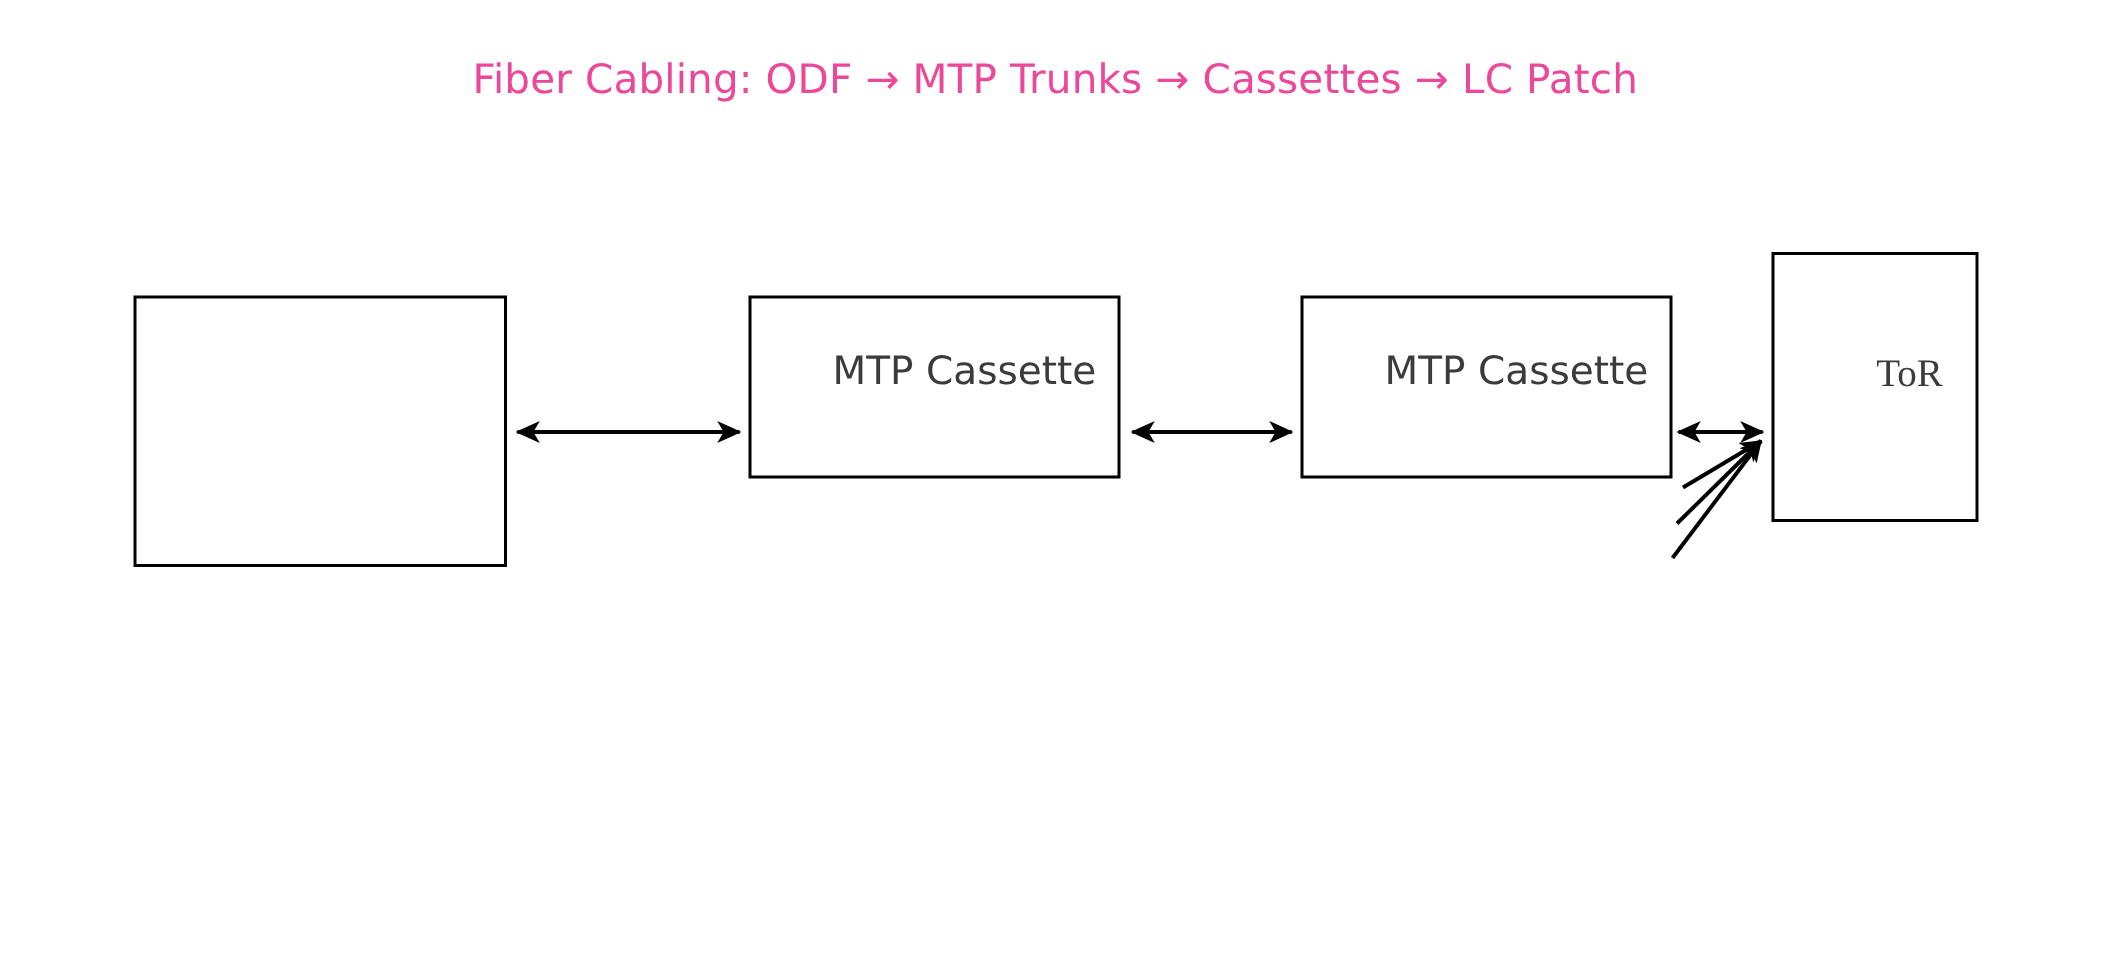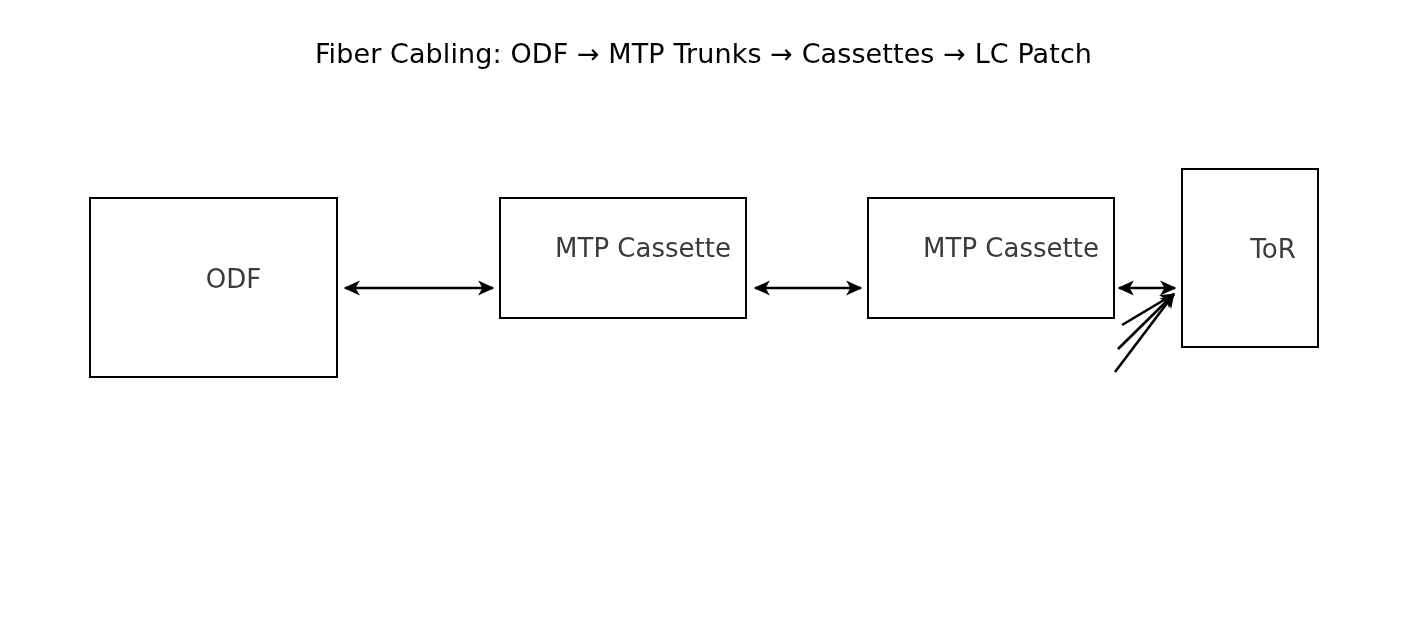--- a/index.html
+++ b/index.html
@@ -26,21 +26,21 @@
     display: block;
   }
   .diagram-title {
     position: absolute;
     left: 0;
     top: 38px;
     width: 1407px;
     text-align: center;
     font-size: 27px;
     font-weight: 400;
-    color: #000000;
+    color: #ec4899;
     letter-spacing: 0.1px;
     white-space: nowrap;
   }
   .node-box {
     position: absolute;
     box-sizing: border-box;
     border: 2.6px solid #000000;
     background: #ffffff;
   }
   .node-label {
@@ -57,21 +57,21 @@
   #node-odf      { left: 89px;   top: 197px; width: 249px; height: 181px; }
   #label-odf     { left: 89px;   top: 266px; width: 249px; }
   
   #node-cassette-a  { left: 499px;  top: 197px; width: 248px; height: 122px; }
   #label-cassette-a { left: 499px;  top: 235px; width: 248px; }
   
   #node-cassette-b  { left: 867px;  top: 197px; width: 248px; height: 122px; }
   #label-cassette-b { left: 867px;  top: 235px; width: 248px; }
   
   #node-tor      { left: 1181px; top: 168px; width: 138px; height: 180px; }
-  #label-tor     { left: 1181px; top: 236px; width: 144px; }
+  #label-tor     { left: 1181px; top: 236px; width: 144px; font-family: Liberation Serif, serif; }
 </style>
 </head>
 <body>
 
 <div id="canvas">
 
   <div class="diagram-title">Fiber Cabling: ODF → MTP Trunks → Cassettes → LC Patch</div>
 
   <svg id="diagram-svg" viewBox="0 0 1407 636" xmlns="http://www.w3.org/2000/svg">
     <defs>
@@ -92,21 +92,20 @@
         <line x1="1119" y1="288" x2="1175" y2="288" stroke="#000000" stroke-width="2.6" marker-end="url(#arrow-end)" marker-start="url(#arrow-start)"></line>
       </g>
     <g id="fan-group" stroke="#000000" fill="none">
         <line x1="1122" y1="325" x2="1174" y2="294" stroke="#000000" stroke-width="2.6" marker-end="url(#arrow-fan)"></line>
         <line x1="1118" y1="349" x2="1174" y2="294" stroke="#000000" stroke-width="2.6" marker-end="url(#arrow-fan)"></line>
         <line x1="1115" y1="372" x2="1174" y2="294" stroke="#000000" stroke-width="2.6" marker-end="url(#arrow-fan)"></line>
       </g>
   </svg>
 
   <div class="node-box" id="node-odf"></div>
-  <div class="node-label" id="label-odf">ODF</div>
 
   <div class="node-box" id="node-cassette-a"></div>
   <div class="node-label" id="label-cassette-a">MTP Cassette</div>
 
   <div class="node-box" id="node-cassette-b"></div>
   <div class="node-label" id="label-cassette-b">MTP Cassette</div>
 
   <div class="node-box" id="node-tor"></div>
   <div class="node-label" id="label-tor">ToR</div>
 

